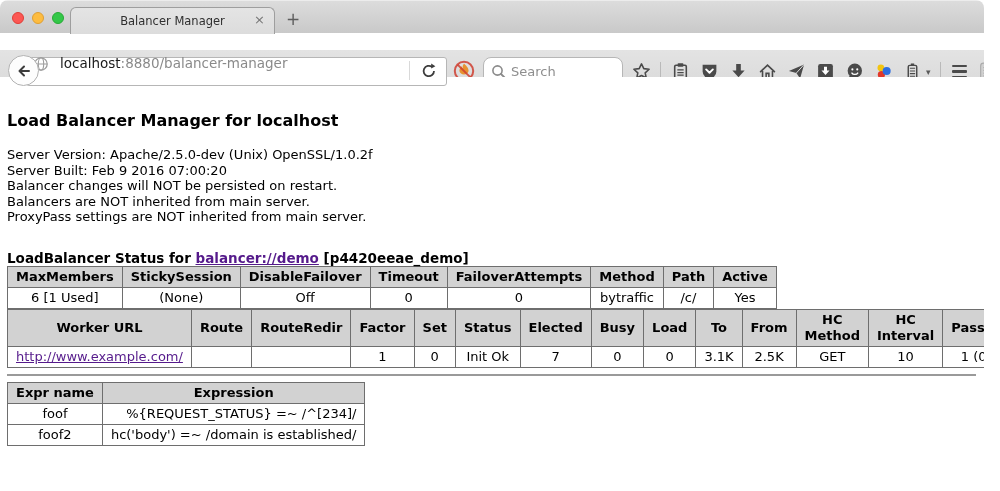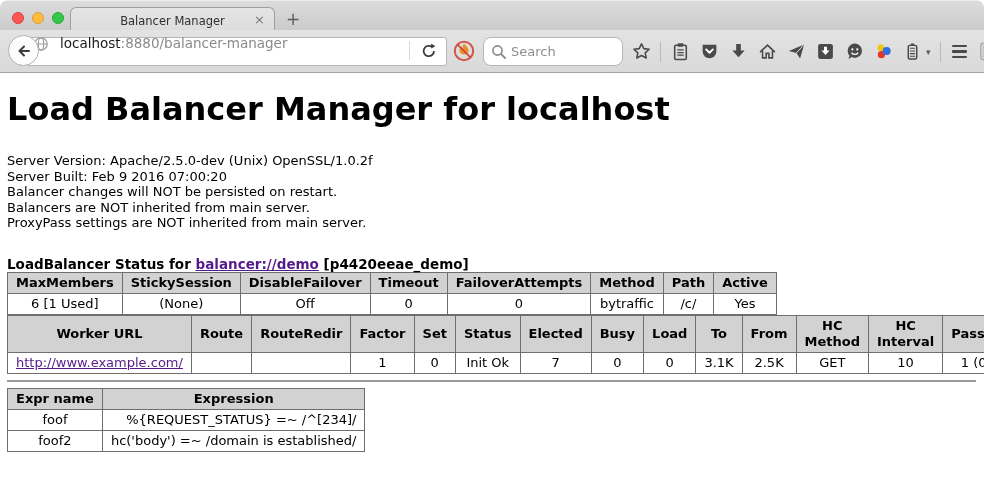--- a/index.html
+++ b/index.html
@@ -16,21 +16,21 @@
   .light.yellow { background: #fdbc40; border: 1px solid #de9f34; }
   .light.green  { background: #33c748; border: 1px solid #27aa35; }
   .tab { position: absolute; left: 70px; top: 6px; width: 205px; height: 27px;
     background: linear-gradient(#e4e4e4, #dcdcdc); border: 1px solid #9e9e9e; border-bottom: none;
     border-radius: 6px 6px 0 0; display: flex; align-items: center; justify-content: center; }
   .tab-title { font-size: 11.5px; color: #2f2f2f; }
   .tab-close { position: absolute; right: 9px; top: 5px; font-size: 13px; color: #777; line-height: 14px; cursor: default; }
   .newtab { position: absolute; left: 286px; top: 8px; font-size: 17px; color: #5d5d5d; }
 
   
-  .toolbar { position: absolute; top: 30px; left: 0; width: 100%; height: 43px;
+  .toolbar { position: absolute; top: 50px; left: 0; width: 100%; height: 43px;
     background: linear-gradient(#e3e3e3, #d9d9d9); border-bottom: 1px solid #a6a6a6; }
   .backbtn { position: absolute; left: 8px; top: 5px; width: 31px; height: 31px; border-radius: 50%;
     background: #fdfdfd; border: 1px solid #b2b2b2; z-index: 3; display: flex; align-items: center; justify-content: center; }
   .urlbar { position: absolute; left: 26px; top: 7px; width: 421px; height: 29px; background: #fff;
     border: 1px solid #b6b6b6; border-radius: 3px; z-index: 1; }
   .globe { position: absolute; left: 32px; top: 5px; }
   .urltext { position: absolute; left: 60px; top: 0; height: 27px; line-height: 27px; font-size: 13.5px; white-space: nowrap; }
   .urltext .host { color: #1a1a1a; }
   .urltext .rest { color: #8a8a8a; }
   .url-divider { position: absolute; right: 37px; top: 4px; height: 19px; width: 1px; background: #d9d9d9; }
@@ -46,22 +46,22 @@
   .tb-icon { width: 20px; height: 20px; display: flex; align-items: center; justify-content: center; }
   .sep { width: 1px; height: 20px; background: #b9b9b9; }
   .caret { font-size: 9px; color: #5a5a5a; margin-left: -5px; }
   .hamburger { display: flex; flex-direction: column; gap: 3px; }
   .hamburger span { display: block; width: 15px; height: 2.5px; background: #4a4a4a; border-radius: 1px; }
   .grid-icon { opacity: 0.65; }
 
   
   .content { position: absolute; top: 77px; left: 0; width: 100%; height: 414px; background: #fff;
     padding: 0 8px 0 7px; color: #000; }
-  h1.page-title { font-size: 32px; font-weight: bold; margin-top: 13px; letter-spacing: 0; }
-  .info { margin-top: 25px; font-size: 13px; line-height: 15.5px; }
+  h1.page-title { font-size: 16px; font-weight: bold; margin-top: 34px; letter-spacing: 0; }
+  .info { margin-top: 17px; font-size: 13px; line-height: 15.5px; }
   .status-heading { margin-top: 25px; font-size: 13.5px; font-weight: bold; }
   .status-heading a { color: #551a8b; }
 
   table { border-collapse: collapse; font-size: 13px; }
   th, td { border: 1px solid #6e6e6e; padding: 2px 8px; text-align: center; line-height: 16px; }
   th { background: #d2d2d2; font-weight: bold; }
   td a { color: #551a8b; text-decoration: underline; }
   .ta-left { text-align: left; }
   hr.rule { border: none; height: 2px; background: #9a9a9a; margin-top: 6px; }
   .hc-table { margin-top: 6px; }

